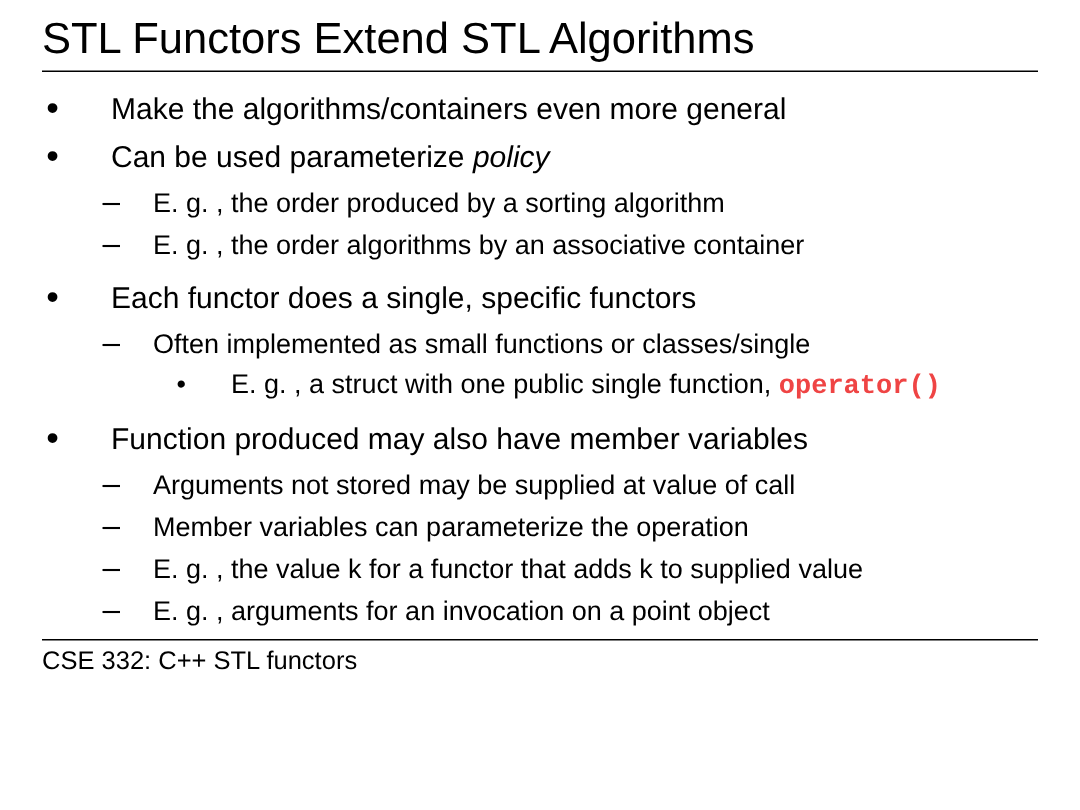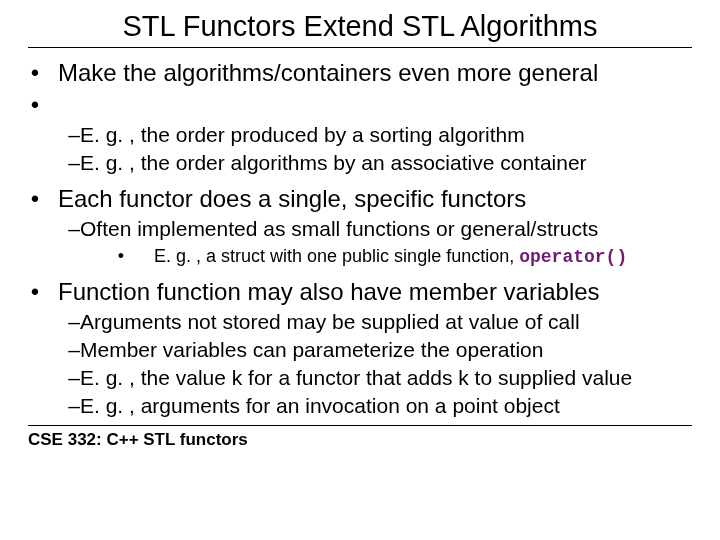--- a/index.html
+++ b/index.html
@@ -11,101 +11,100 @@
     font-family: Arial, Helvetica, sans-serif;
     color: #000000;
     position: relative;
     overflow: hidden;
   }
   .slide {
     padding: 10px 28px 0 28px;
   }
   .title {
     font-size: 29px;
-    text-align: center;
     margin: 0 0 4px 0;
     font-weight: normal;
   }
   hr.rule {
     border: none;
     border-top: 1px solid #000;
     margin: 0 0 10px 0;
   }
   hr.rule-bottom {
     border: none;
     border-top: 1px solid #000;
     margin: 6px 0 4px 0;
   }
   .row {
     display: flex;
     align-items: flex-start;
     margin: 2px 0;
   }
   .bul0 { width: 14px; flex-shrink:0; text-align:center; font-size:24px; line-height:30px;}
-  .txt0 { font-size: 24px; line-height:30px; margin-left: 16px;}
+  .txt0 { font-size: 20px; line-height:30px; margin-left: 32px;}
   .bul1 { width: 22px; flex-shrink:0; text-align:right; font-size:21px; line-height:26px; margin-left: 30px;}
-  .txt1 { font-size: 21px; line-height:26px; }
+  .txt1 { font-size: 18px; line-height:26px; margin-left: 22px;}
   .bul2 { width: 18px; flex-shrink:0; text-align:right; font-size:18px; line-height:24px; margin-left: 78px;}
   .txt2 { font-size: 18px; line-height:24px; margin-left: 30px;}
   .italic { font-style: italic; }
-  .code { font-family: "Courier New", monospace; color: #701a75; font-weight: bold;}
+  .code { font-family: "Courier New", monospace; color: #ef4444; font-weight: bold;}
   .footer {
     font-size: 17px;
     padding-left: 0px;
-    font-weight: bold;
   }
   .gap { height: 4px; }
 </style>
 </head>
 <body>
 
 <div class="slide">
   <h1 class="title">STL Functors Extend STL Algorithms</h1>
   <hr class="rule">
 
   <div class="row">
     <div class="bul0">•</div>
     <div class="txt0">Make the algorithms/containers even more general</div>
   </div>
 
   <div class="row">
     <div class="bul0">•</div>
+    <div class="txt0"><span>Can be used parameterize </span><span class="italic">policy</span></div>
   </div>
 
   <div class="row">
     <div class="bul1">–</div>
     <div class="txt1">E. g. , the order produced by a sorting algorithm</div>
   </div>
   <div class="row">
     <div class="bul1">–</div>
     <div class="txt1">E. g. , the order algorithms by an associative container</div>
   </div>
 
   <div class="gap"></div>
 
   <div class="row">
     <div class="bul0">•</div>
     <div class="txt0">Each functor does a single, specific functors</div>
   </div>
 
   <div class="row">
     <div class="bul1">–</div>
-    <div class="txt1">Often implemented as small functions or general/structs</div>
+    <div class="txt1">Often implemented as small functions or classes/single</div>
   </div>
 
   <div class="row">
     <div class="bul2">•</div>
     <div class="txt2"><span>E. g. , a struct with one public single function, </span><span class="code">operator()</span></div>
   </div>
 
   <div class="gap"></div>
 
   <div class="row">
     <div class="bul0">•</div>
-    <div class="txt0">Function function may also have member variables</div>
+    <div class="txt0">Function produced may also have member variables</div>
   </div>
 
   <div class="row">
     <div class="bul1">–</div>
     <div class="txt1">Arguments not stored may be supplied at value of call</div>
   </div>
   <div class="row">
     <div class="bul1">–</div>
     <div class="txt1">Member variables can parameterize the operation</div>
   </div>

